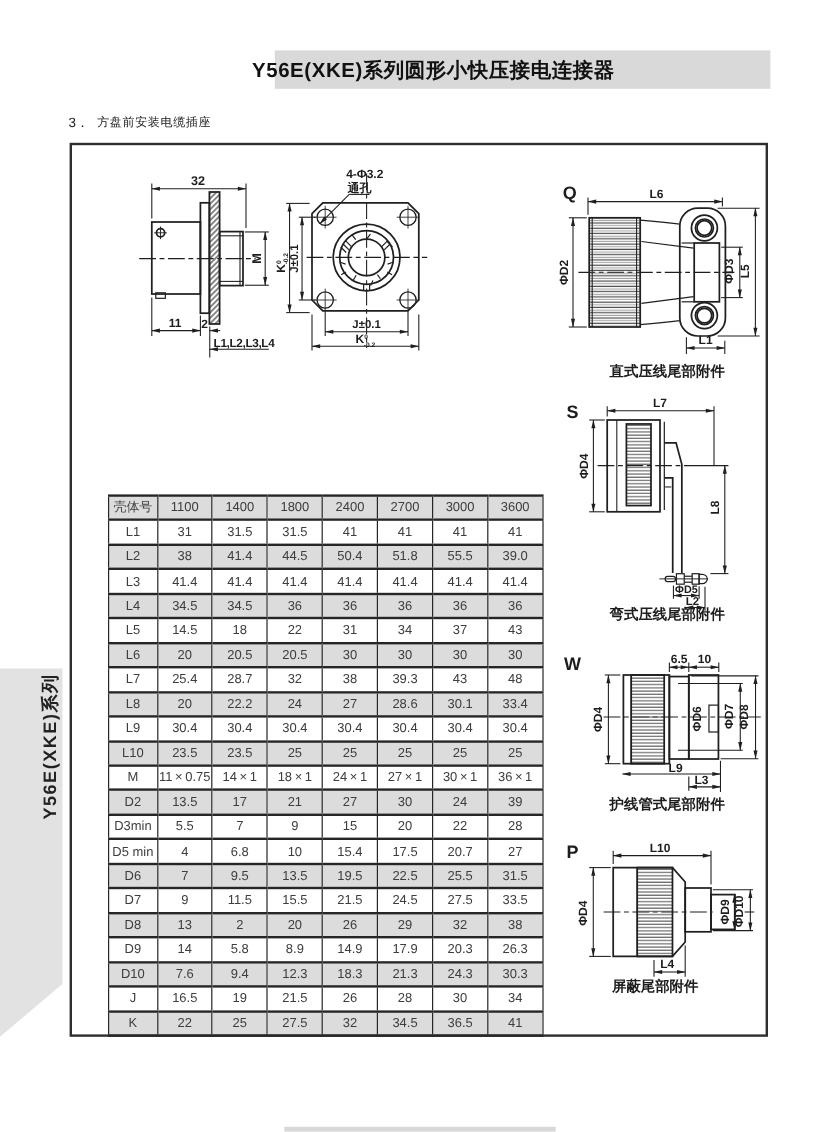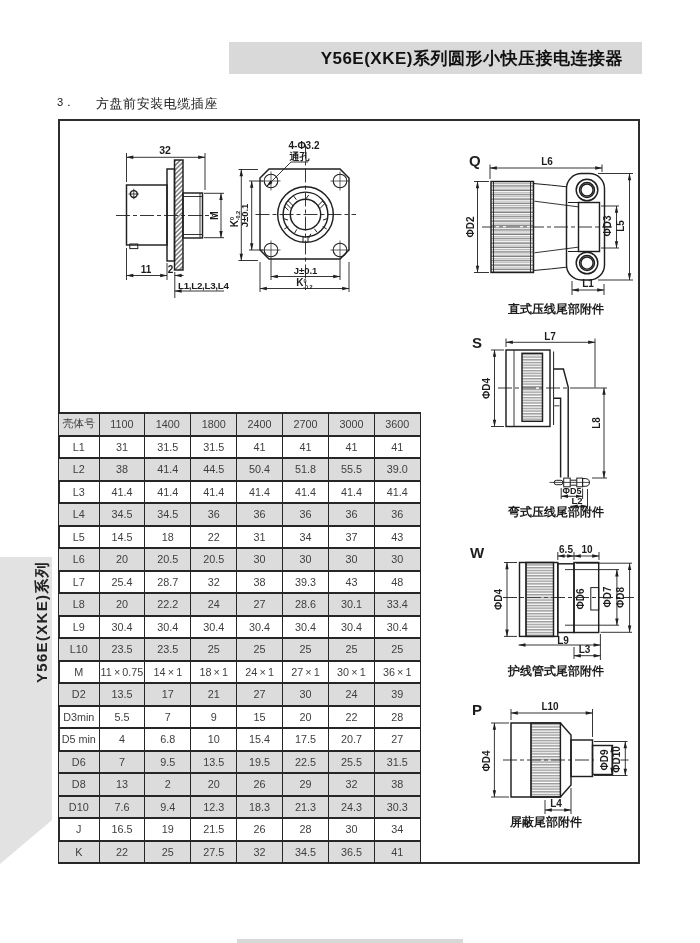--- a/index.html
+++ b/index.html
@@ -1,35 +1,35 @@
 <!DOCTYPE html>
 <html><head>
 <meta charset="utf-8">
 <style>
   html,body{margin:0;padding:0;}
   body{width:700px;height:943px;position:relative;background:#fff;
        font-family:"Liberation Sans",sans-serif;color:#1a1a1a;overflow:hidden;}
   .abs{position:absolute;}
-  table{border-collapse:collapse;table-layout:fixed;}
+  table{border-collapse:collapse;table-layout:fixed;margin-left:32px;}
   td{border:solid #262626;border-width:2px 1.5px;text-align:center;vertical-align:middle;
      font-size:10.8px;color:#3e3e3e;padding:0;overflow:hidden;white-space:nowrap;}
   tr{height:19.652px;}
   tr.g td{background:#dcdcdc;}
   text{font-family:"Liberation Sans",sans-serif;fill:#1d1d1d;stroke:none;font-weight:bold;}
 </style>
 </head>
 <body>
 
 <div class="abs" style="left:229px;top:42px;width:413px;height:32px;background:#d9d9d9;"></div>
 
-<div class="abs" style="left:229px;top:42px;width:413px;height:29px;line-height:33px;text-align:right;font-size:17px;font-weight:bold;color:#111;letter-spacing:0.5px;transform:translateX(-19px);">Y56E(XKE)系列圆形小快压接电连接器</div>
+<div class="abs" style="left:229px;top:42px;width:413px;height:29px;line-height:33px;text-align:left;font-size:17px;font-weight:bold;color:#111;letter-spacing:0.5px;transform:translateX(-19px);">Y56E(XKE)系列圆形小快压接电连接器</div>
 
 <div class="abs" style="left:57px;top:95px;font-size:11.2px;color:#222;">3．</div>
 
-<div class="abs" style="left:81px;top:95px;font-size:13px;color:#222;letter-spacing:0.55px;margin-left:15px;">方盘前安装电缆插座</div>
+<div class="abs" style="left:81px;top:95px;font-size:10px;color:#222;letter-spacing:0.55px;">方盘前安装电缆插座</div>
 
 <div class="abs" style="left:58px;top:119px;width:582px;height:745px;border:2px solid #2e2e2e;box-sizing:border-box;"></div>
 
 <svg class="abs" style="left:0;top:0;" width="60" height="943">
   <polygon points="0,557 52,557 52,820 0,864" fill="#e2e2e2"></polygon>
 </svg>
 
 <div class="abs" style="left:33px;top:683px;transform-origin:0 0;transform:rotate(-90deg);font-size:15px;font-weight:bold;color:#222;letter-spacing:1.3px;white-space:nowrap;">Y56E(XKE)系列</div>
 
 <table class="abs" style="left:58px;top:412px;width:362px;height:452px;">
@@ -209,32 +209,52 @@
         <td>D6</td>
         <td>7</td>
         <td>9.5</td>
         <td>13.5</td>
         <td>19.5</td>
         <td>22.5</td>
         <td>25.5</td>
         <td>31.5</td>
       </tr>
 
+  <tr>
+        <td>D7</td>
+        <td>9</td>
+        <td>11.5</td>
+        <td>15.5</td>
+        <td>21.5</td>
+        <td>24.5</td>
+        <td>27.5</td>
+        <td>33.5</td>
+      </tr>
 
   <tr class="g">
         <td>D8</td>
         <td>13</td>
         <td>2</td>
         <td>20</td>
         <td>26</td>
         <td>29</td>
         <td>32</td>
         <td>38</td>
       </tr>
 
+  <tr>
+        <td>D9</td>
+        <td>14</td>
+        <td>5.8</td>
+        <td>8.9</td>
+        <td>14.9</td>
+        <td>17.9</td>
+        <td>20.3</td>
+        <td>26.3</td>
+      </tr>
 
   <tr class="g">
         <td>D10</td>
         <td>7.6</td>
         <td>9.4</td>
         <td>12.3</td>
         <td>18.3</td>
         <td>21.3</td>
         <td>24.3</td>
         <td>30.3</td>

